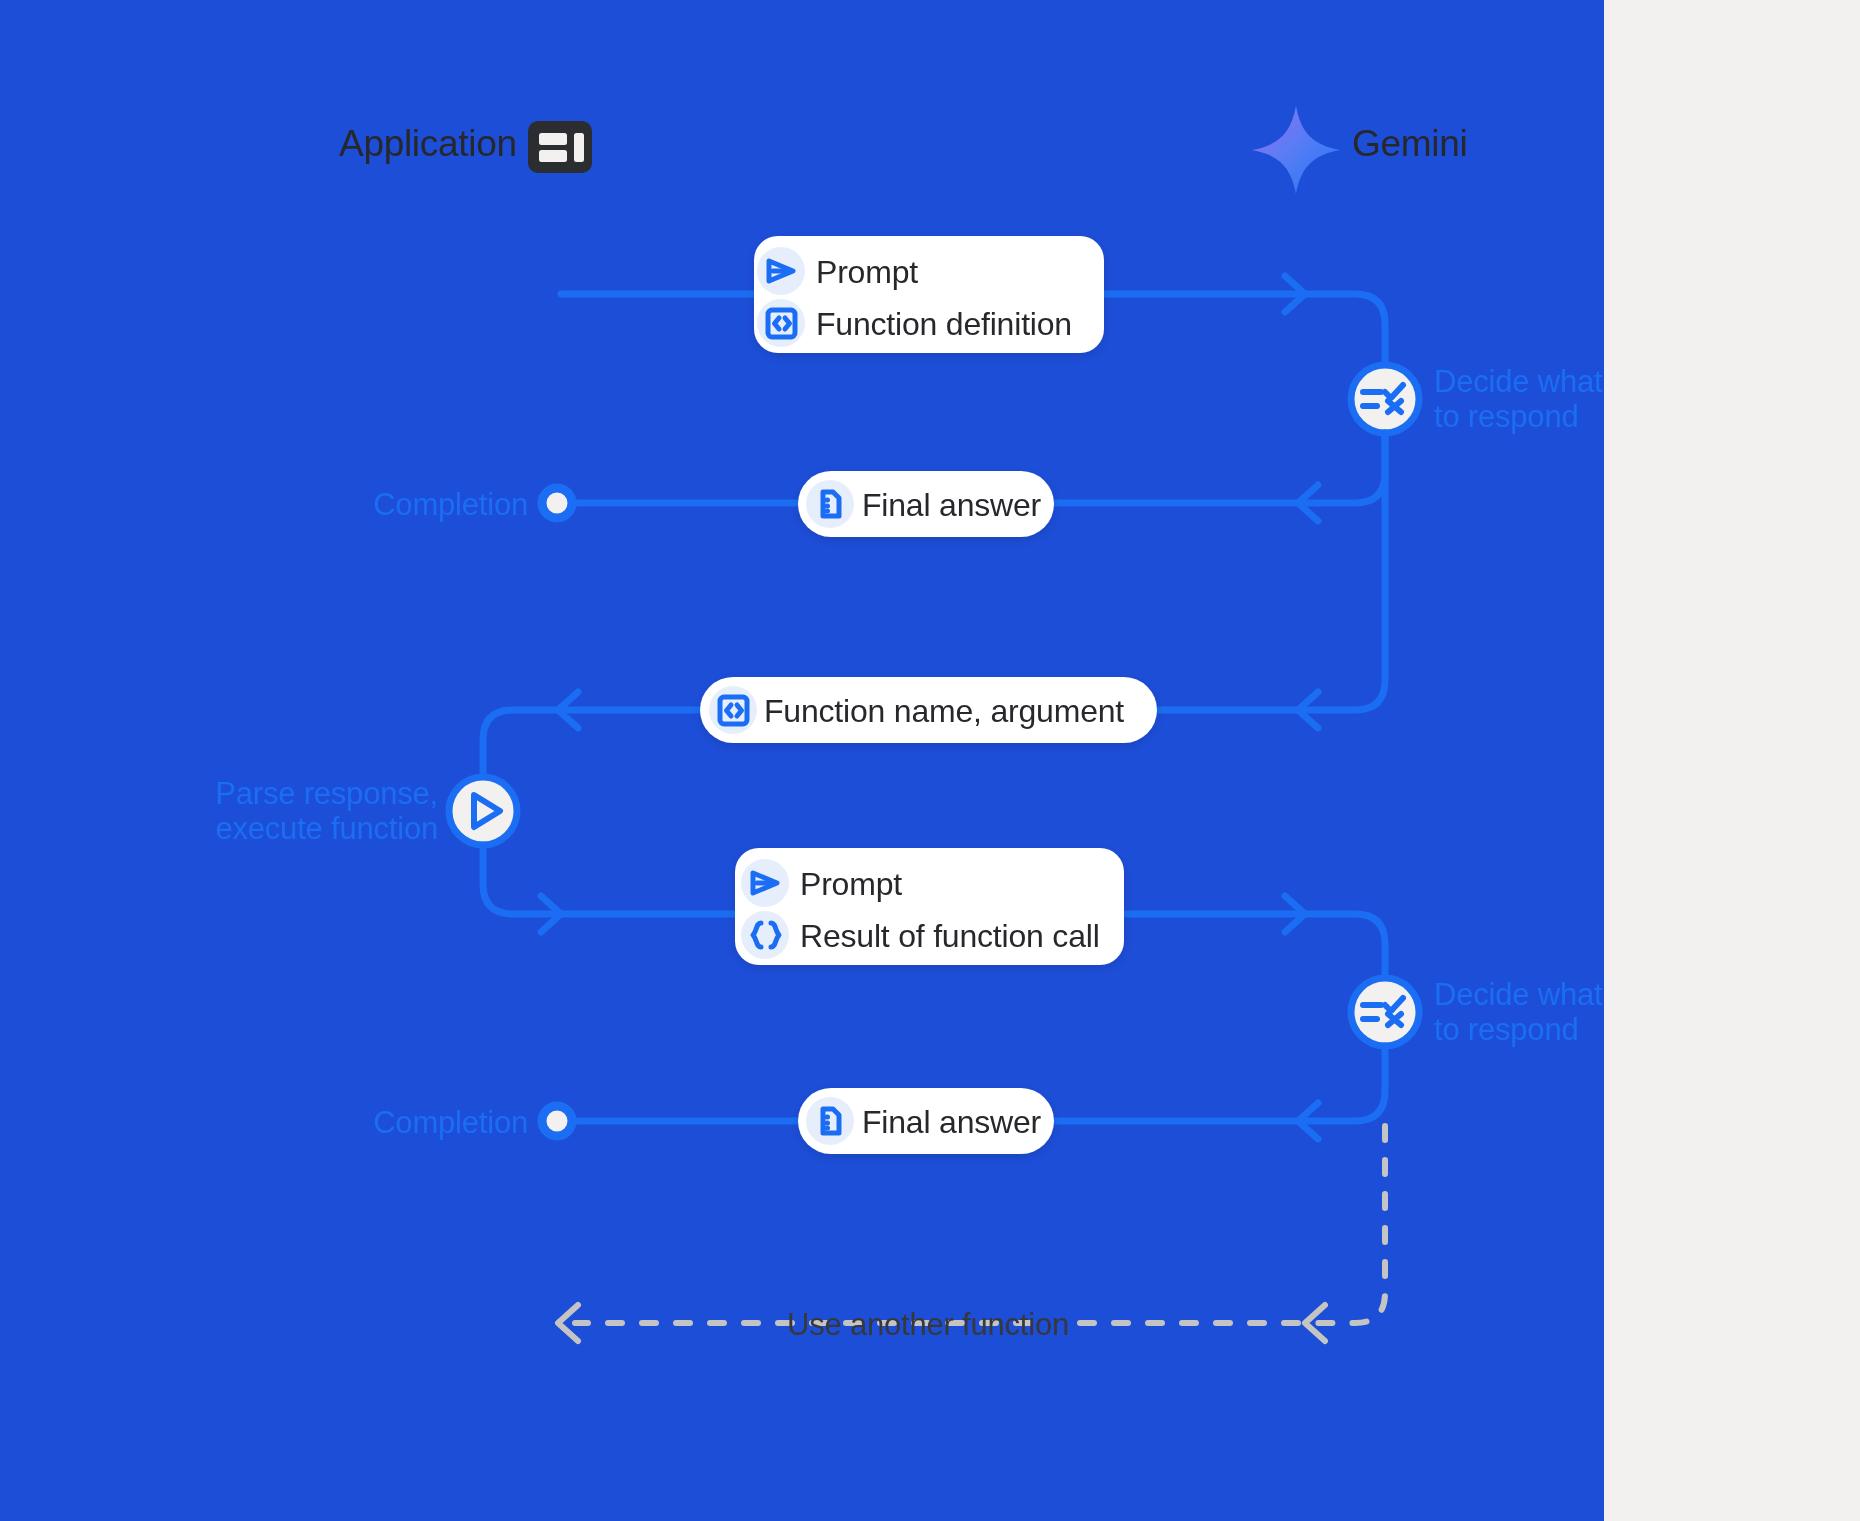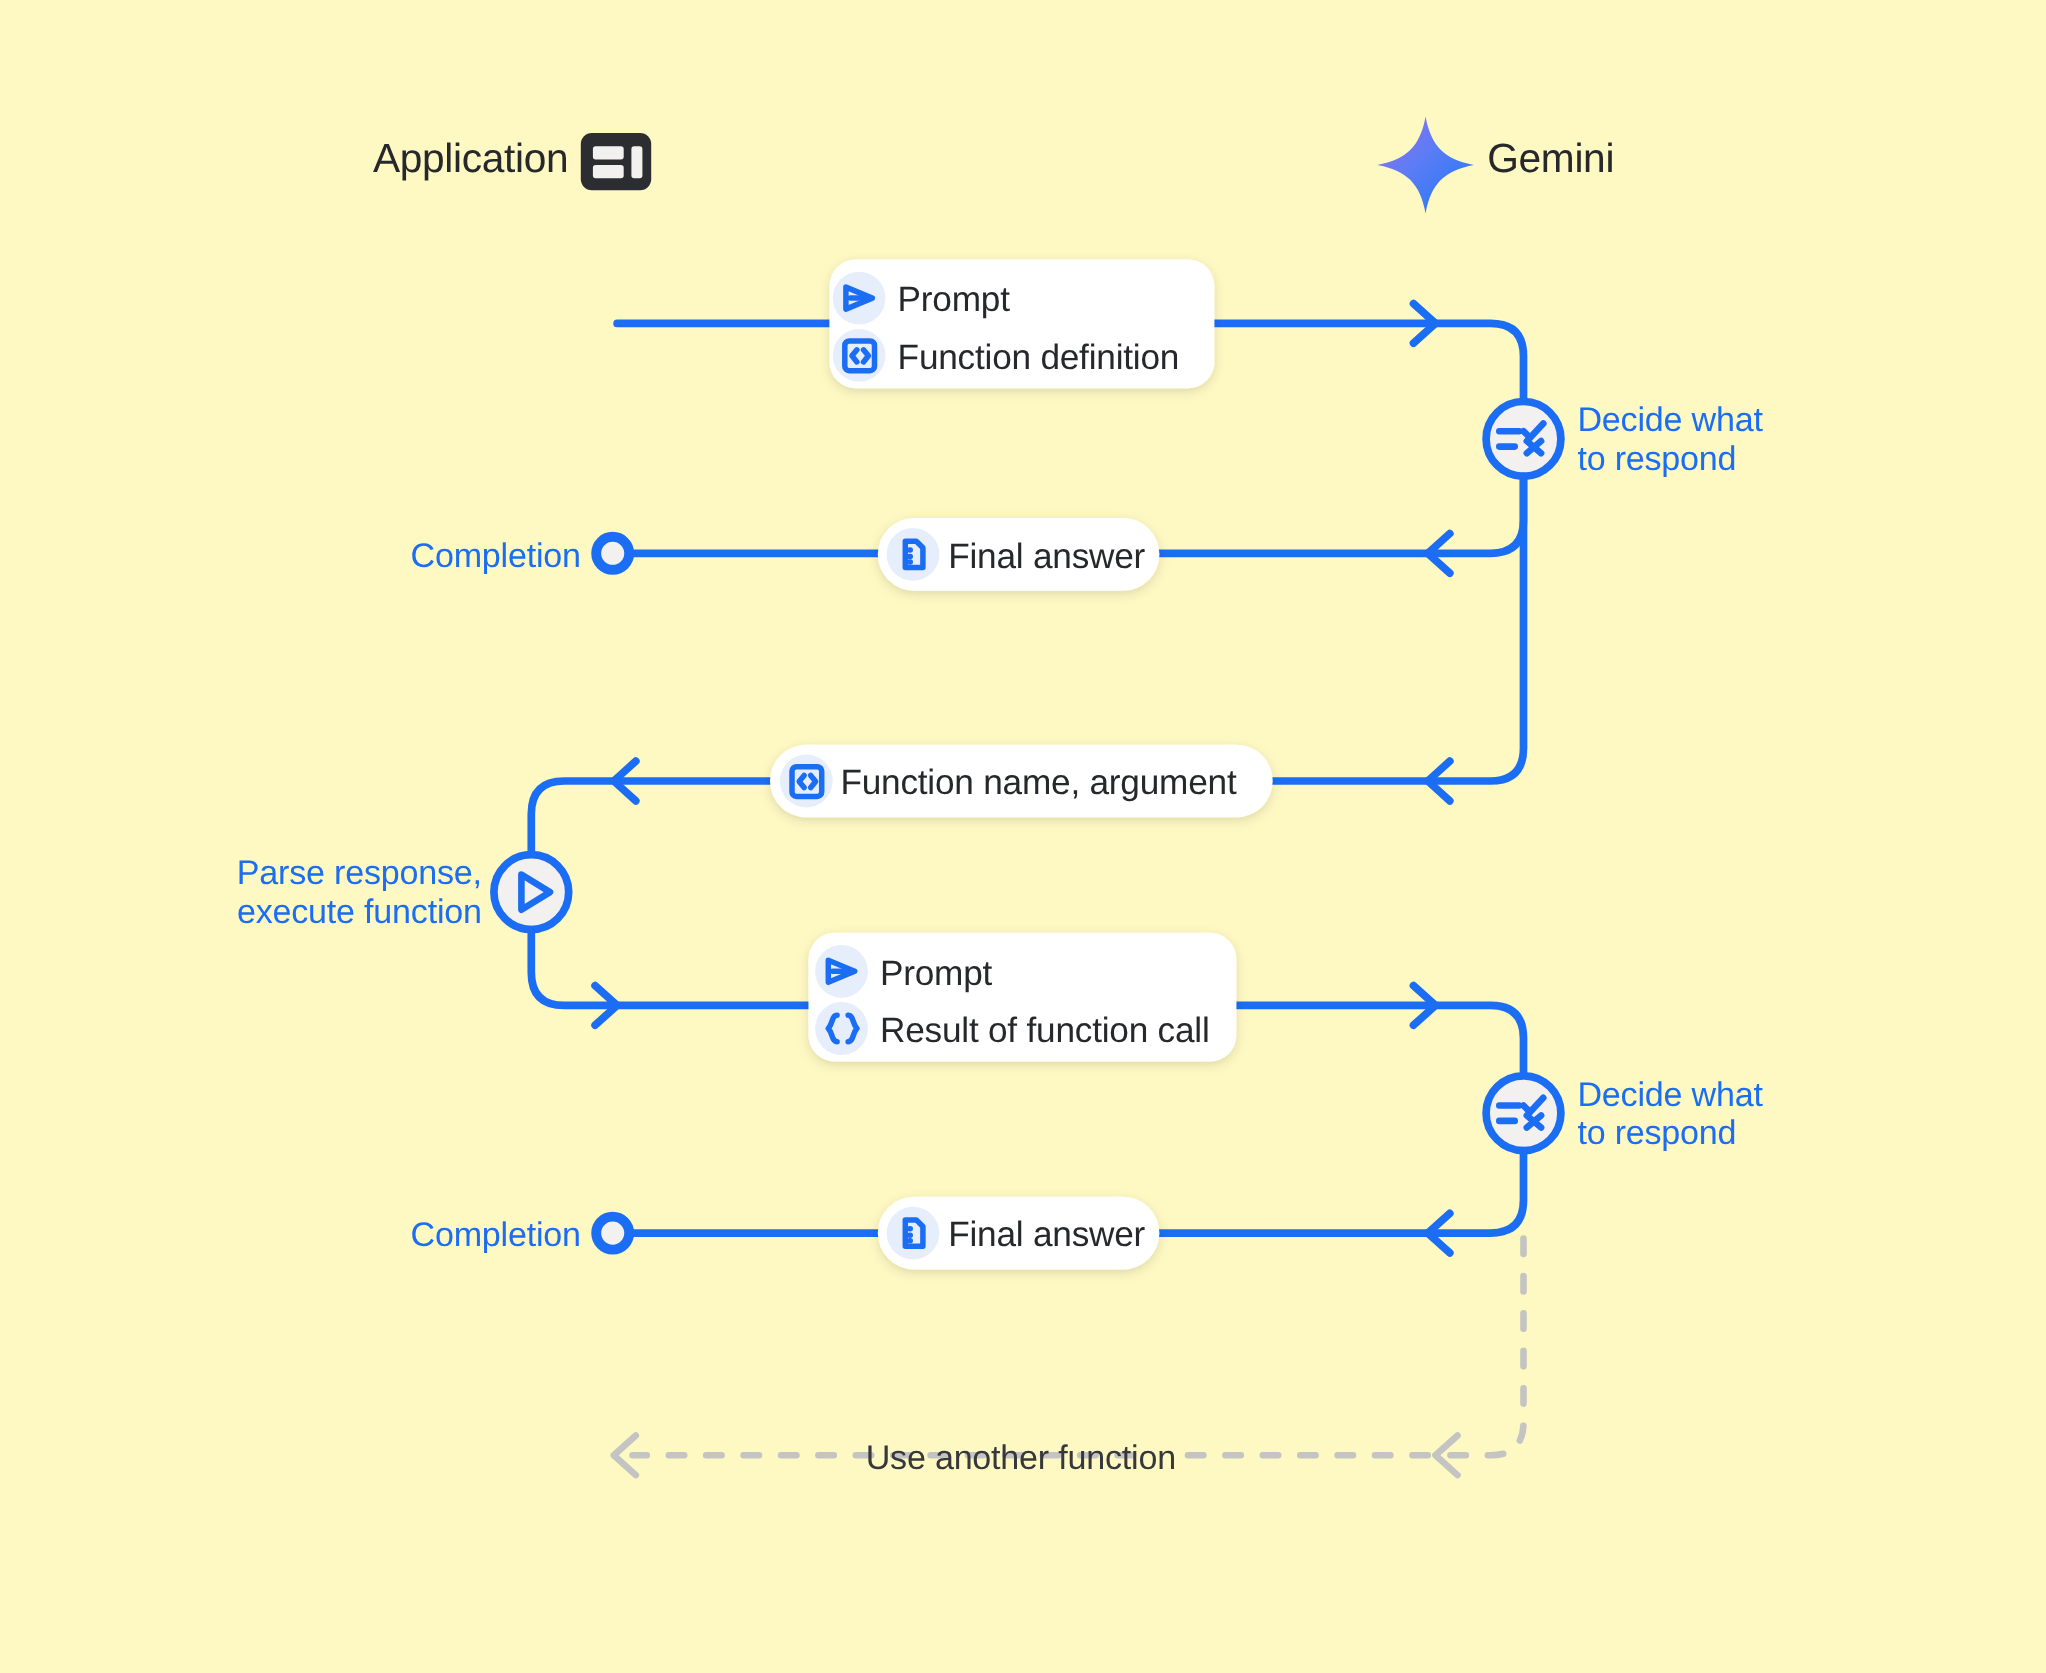--- a/index.html
+++ b/index.html
@@ -6,23 +6,23 @@
     margin: 0;
     padding: 0;
     background: #f2f1ef;
   }
   body {
     font-family: "Liberation Sans", sans-serif;
     -webkit-font-smoothing: antialiased;
   }
   #stage {
     position: relative;
-    width: 1860px;
+    width: 1604px;
     height: 1521px;
-    background: #fef9c3;
+    background: #1d4ed8;
     overflow: hidden;
   }
   #diagram {
     position: absolute;
     inset: 0;
     width: 1860px;
     height: 1521px;
     display: block;
   }
   .lane-title {

